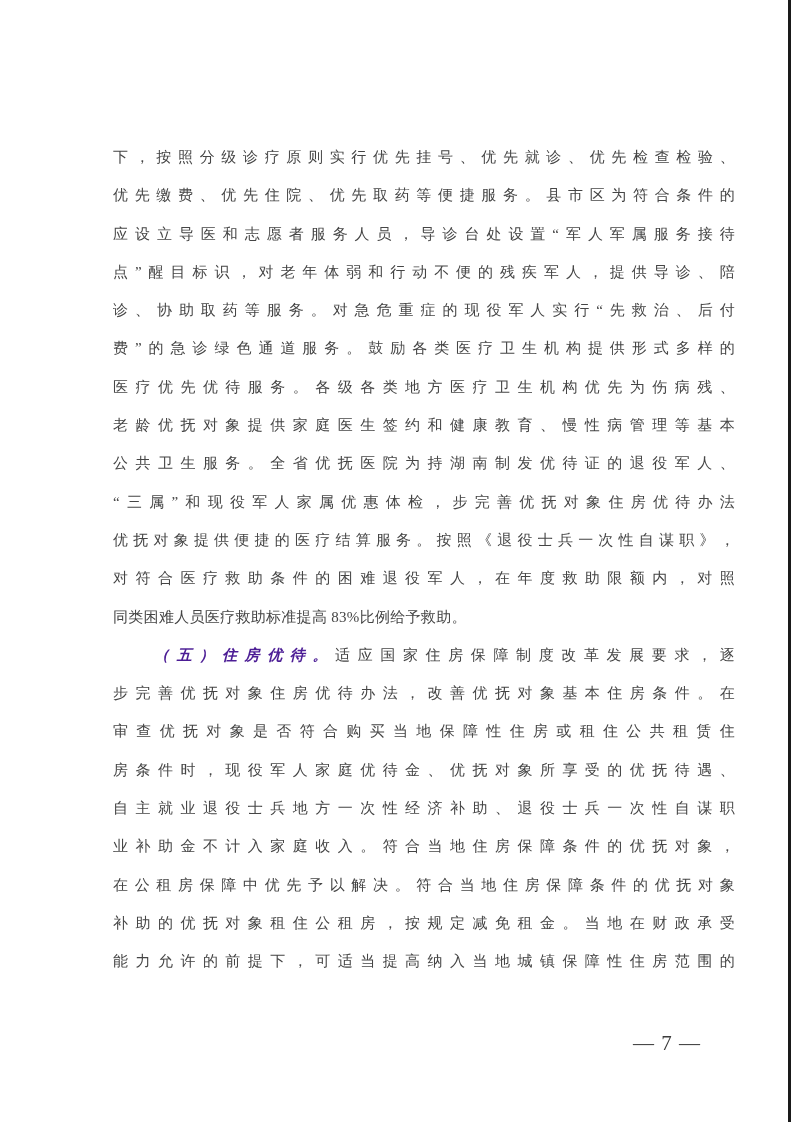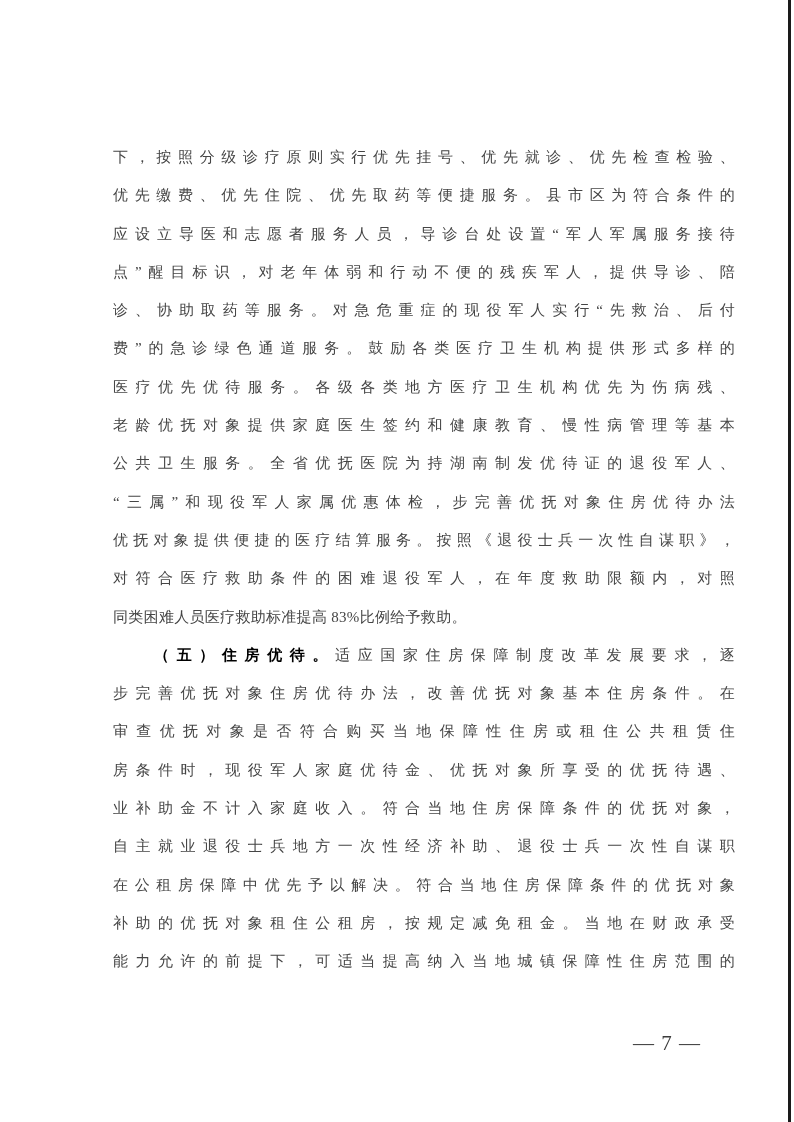--- a/index.html
+++ b/index.html
@@ -37,21 +37,22 @@
   
   .line.para-end {
     text-align-last: left;
     white-space: nowrap;
   }
   .line.indent {
     text-indent: 41px;
   }
   .hl-bold {
     font-weight: bold;
-    color: #000000;
+    color: #4c1d95;
+    font-style: italic;
   }
   .page-number {
     position: absolute;
     top: 1028px;
     left: 600px;
     width: 134px;
     text-align: center;
     font-size: 21px;
     line-height: 30px;
     color: #3c3c3c;
@@ -87,22 +88,22 @@
     <div class="line">对符合医疗救助条件的困难退役军人，在年度救助限额内，对照</div>
     <div class="line para-end">同类困难人员医疗救助标准提高 83%比例给予救助。</div>
 
     <div class="line indent">
       <span class="hl-bold">（五）住房优待。</span><span>适应国家住房保障制度改革发展要求，逐</span>
     </div>
 
     <div class="line">步完善优抚对象住房优待办法，改善优抚对象基本住房条件。在</div>
     <div class="line">审查优抚对象是否符合购买当地保障性住房或租住公共租赁住</div>
     <div class="line">房条件时，现役军人家庭优待金、优抚对象所享受的优抚待遇、</div>
+    <div class="line">自主就业退役士兵地方一次性经济补助、退役士兵一次性自谋职</div>
     <div class="line">业补助金不计入家庭收入。符合当地住房保障条件的优抚对象，</div>
-    <div class="line">自主就业退役士兵地方一次性经济补助、退役士兵一次性自谋职</div>
     <div class="line">在公租房保障中优先予以解决。符合当地住房保障条件的优抚对象</div>
     <div class="line">补助的优抚对象租住公租房，按规定减免租金。当地在财政承受</div>
     <div class="line">能力允许的前提下，可适当提高纳入当地城镇保障性住房范围的</div>
 
   </div>
 
   <div class="page-number">— 7 —</div>
 
   <div class="edge-line"></div>
 

